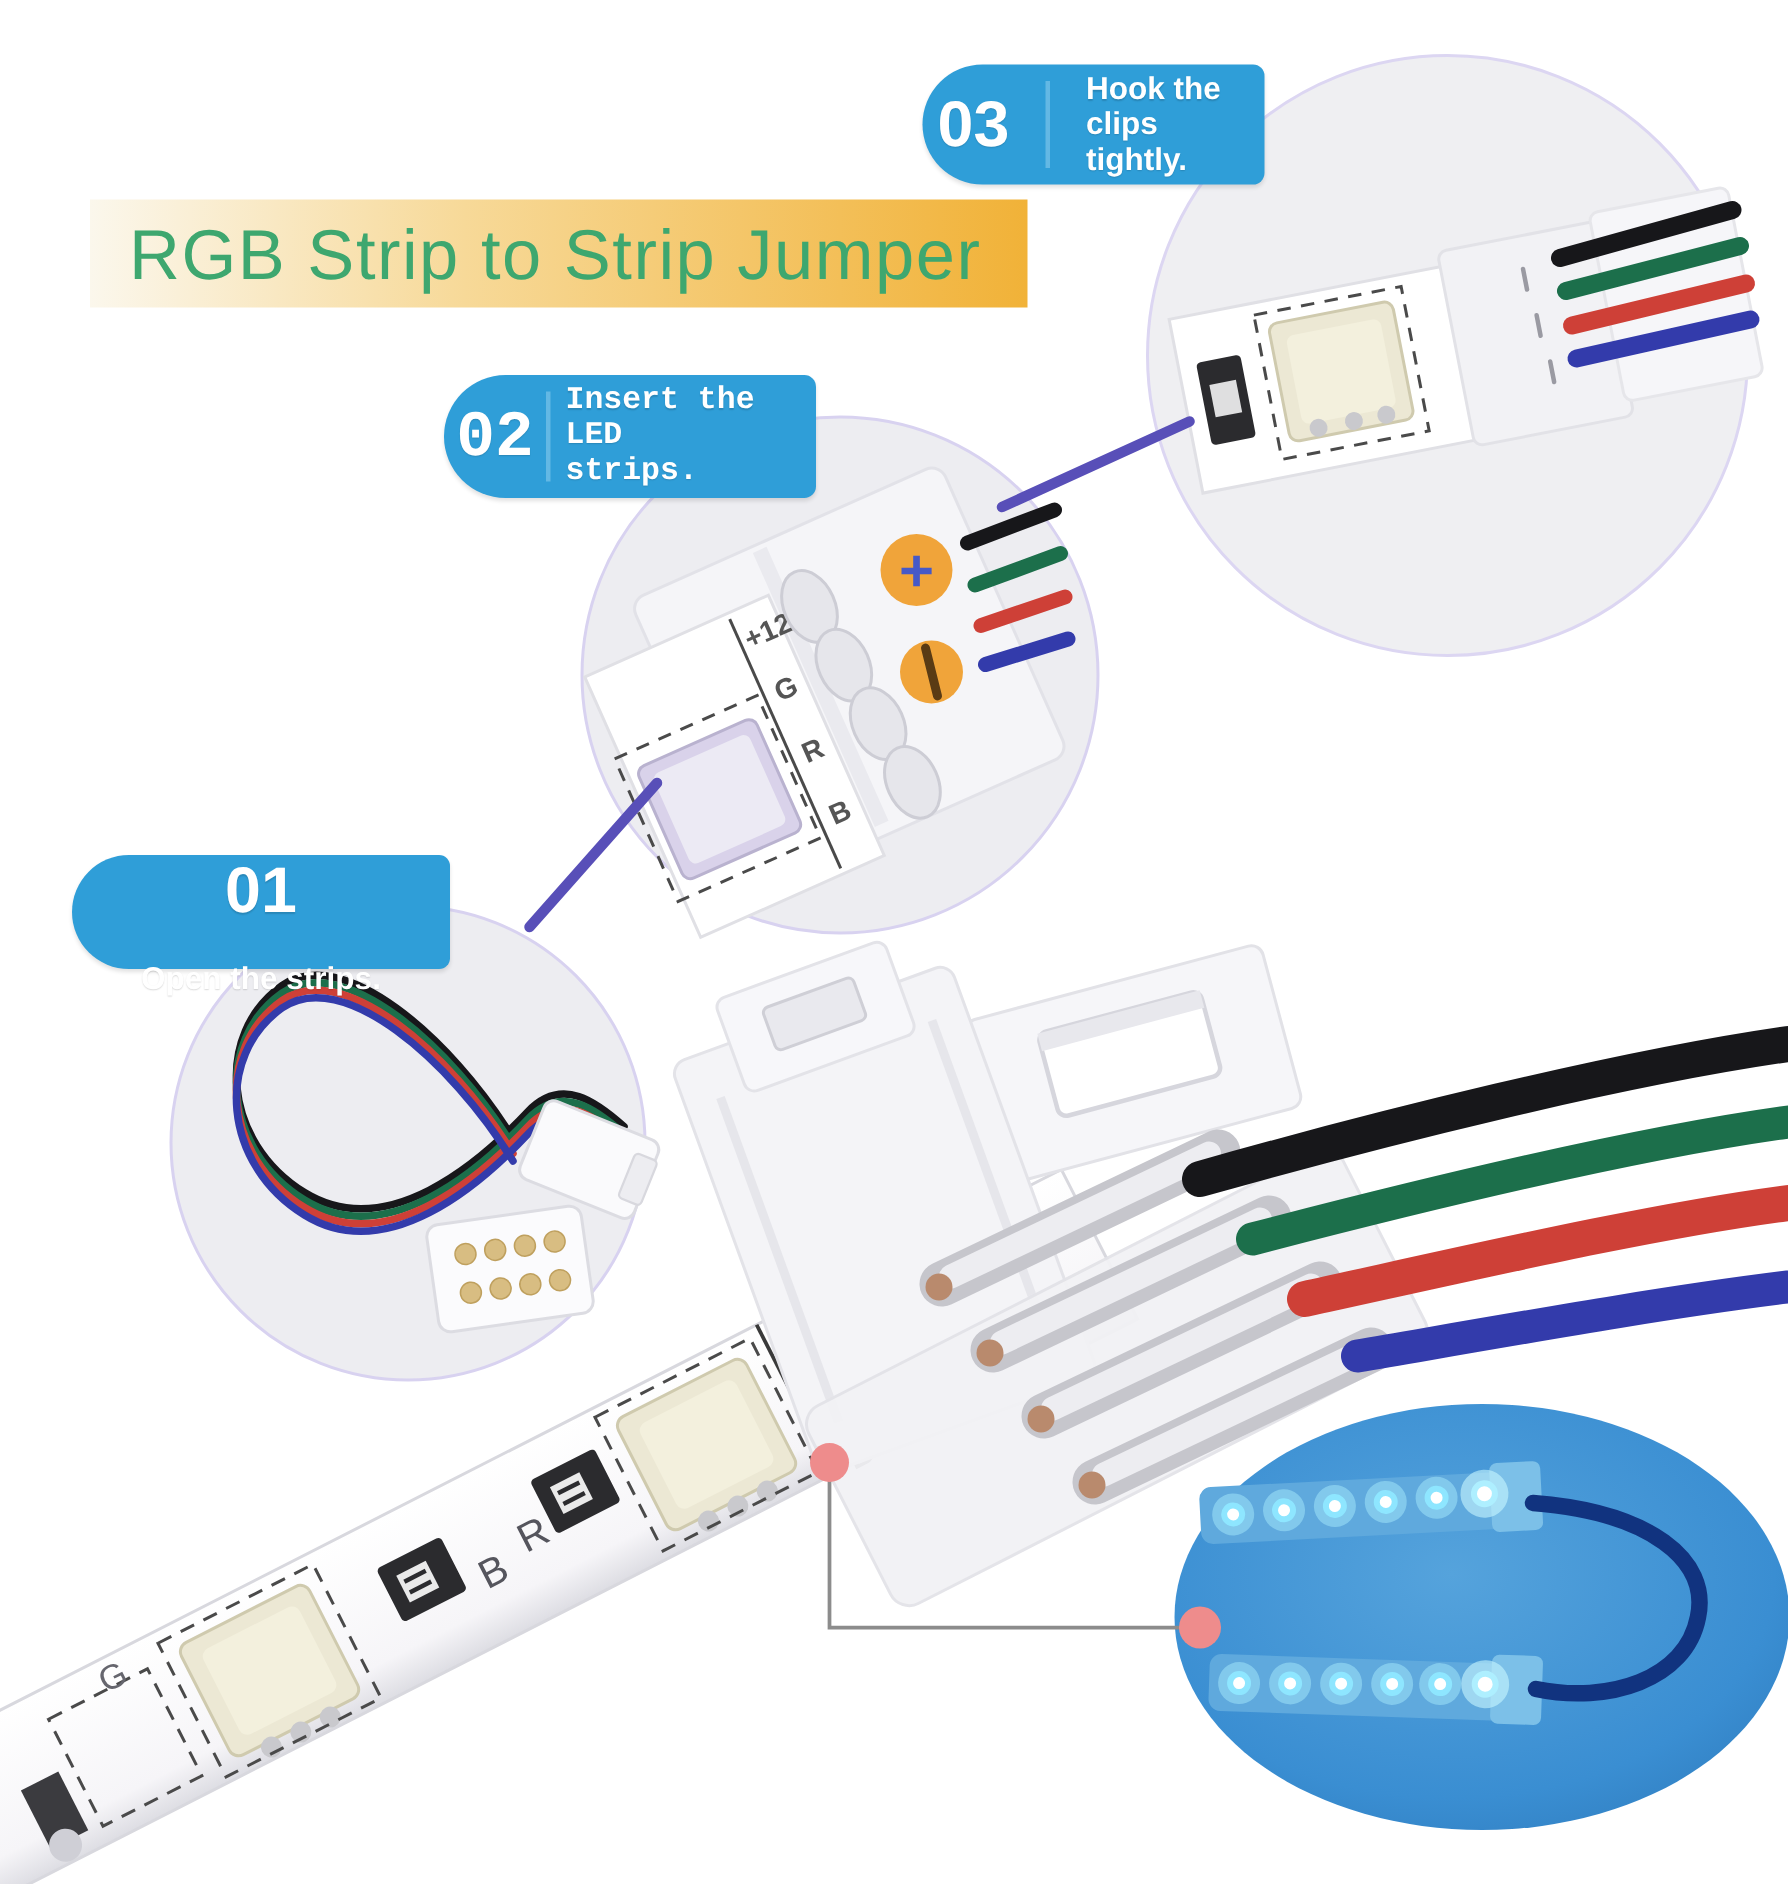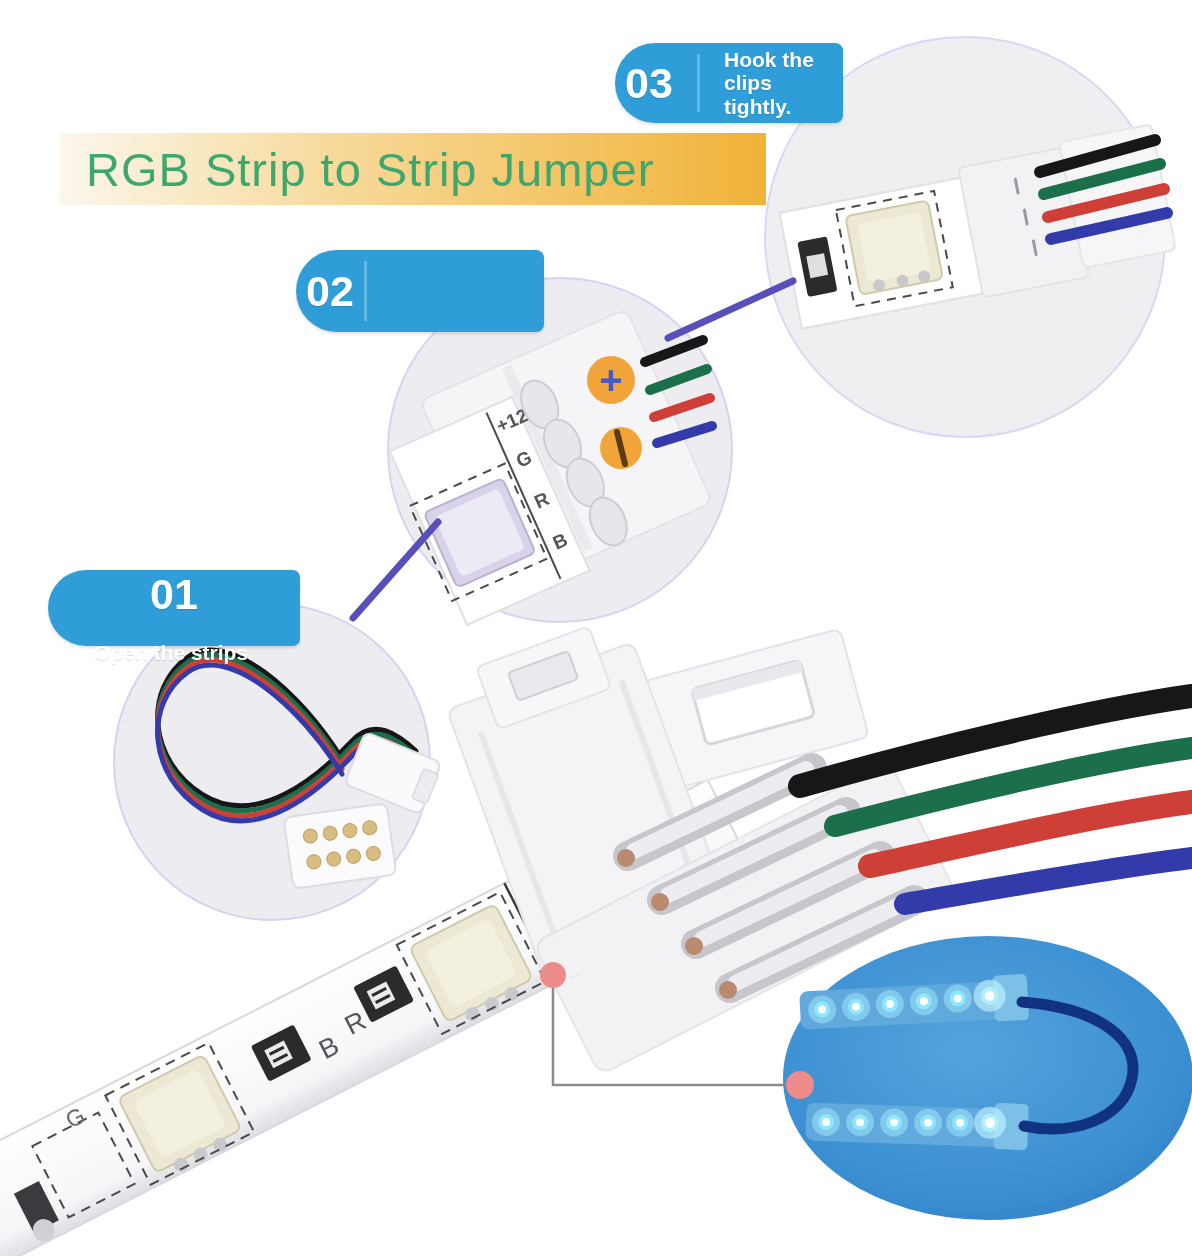--- a/index.html
+++ b/index.html
@@ -1,34 +1,34 @@
 <!DOCTYPE html>
 <html><head>
 <meta charset="utf-8">
 <style>
   html,body{margin:0;padding:0;background:#fff;}
   .canvas{position:relative;width:1192px;height:1256px;background:#ffffff;overflow:hidden;
           font-family:"Liberation Sans", sans-serif;}
   svg{position:absolute;left:0;top:0;}
   svg text{font-family:"Liberation Sans", sans-serif;}
 
-  .banner{position:absolute;left:60px;top:133px;width:706px;height:72px;box-sizing:border-box;
+  .banner{position:absolute;left:60px;top:133px;width:625px;height:72px;box-sizing:border-box;
           background:linear-gradient(90deg,#fbf7ec 0%,#f7d998 40%,#f1b238 100%);
           display:flex;align-items:center;padding-left:26px;}
   .banner .title{font-size:47px;color:#3ea76f;letter-spacing:1px;white-space:nowrap;}
 
   .badge{position:absolute;background:#2f9ed8;border-radius:42px 8px 8px 42px;color:#fff;
          display:flex;align-items:center;box-shadow:0 2px 3px rgba(0,0,0,.12);}
   .badge .num{font-size:43px;font-weight:bold;width:68px;text-align:center;flex:0 0 auto;
               text-shadow:0 1px 1px rgba(0,0,0,.15);}
   .badge .sep{width:3px;align-self:stretch;margin:11px 0;background:#63b8e4;flex:0 0 auto;}
   .badge .label{font-weight:bold;font-size:21px;line-height:1.12;padding:0 10px;
                 white-space:pre-line;text-shadow:0 1px 1px rgba(0,0,0,.15);}
   #badge1{left:48px;top:570px;width:252px;height:76px;flex-direction:column;}
-  #badge2{left:296px;top:250px;width:248px;height:82px;}
+  #badge2{left:296px;top:250px;width:248px;height:82px;font-family:Liberation Mono, monospace;}
   #badge3{left:615px;top:43px;width:228px;height:80px;gap:14px;}
 </style>
 </head>
 <body>
 
 <div class="canvas">
 
 <svg width="1192" height="1256" viewBox="0 0 1192 1256">
   <defs>
     <radialGradient id="ovalGrad" cx="45%" cy="40%" r="75%">
@@ -333,20 +333,22 @@
 
   <div class="badge" id="badge1">
     <span class="num">01</span>
     <span class="sep"></span>
     <span class="label">Open the strips.</span>
   </div>
 
   <div class="badge" id="badge2">
     <span class="num">02</span>
     <span class="sep"></span>
+    <span class="label">Insert the LED
+strips.</span>
   </div>
 
   <div class="badge" id="badge3">
     <span class="num">03</span>
     <span class="sep"></span>
     <span class="label">Hook the clips
 tightly.</span>
   </div>
 
 </div>

